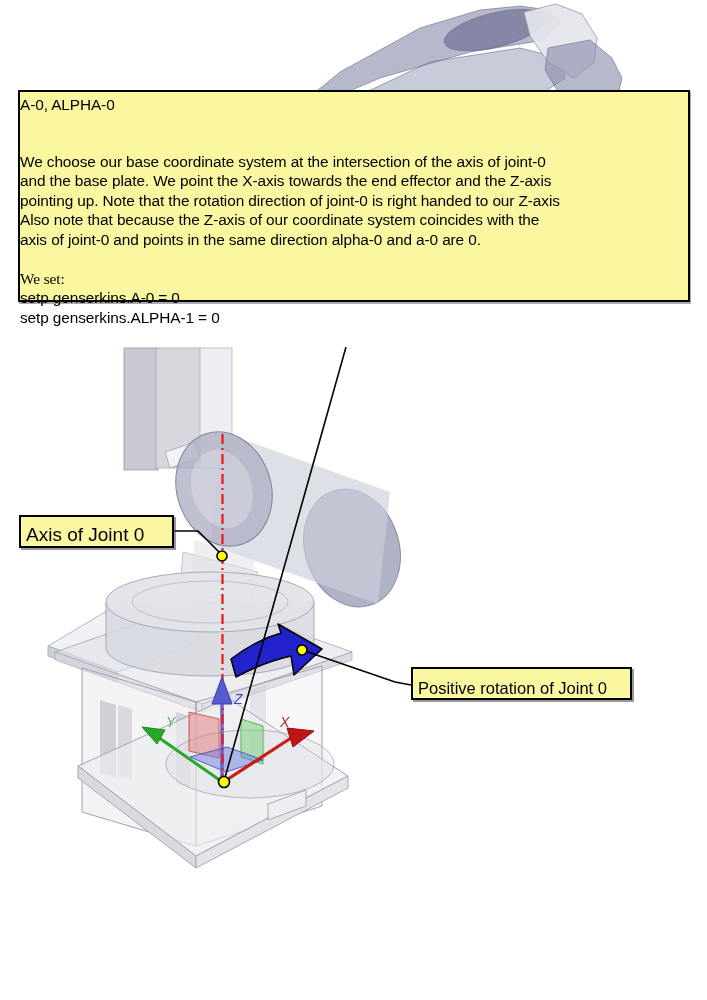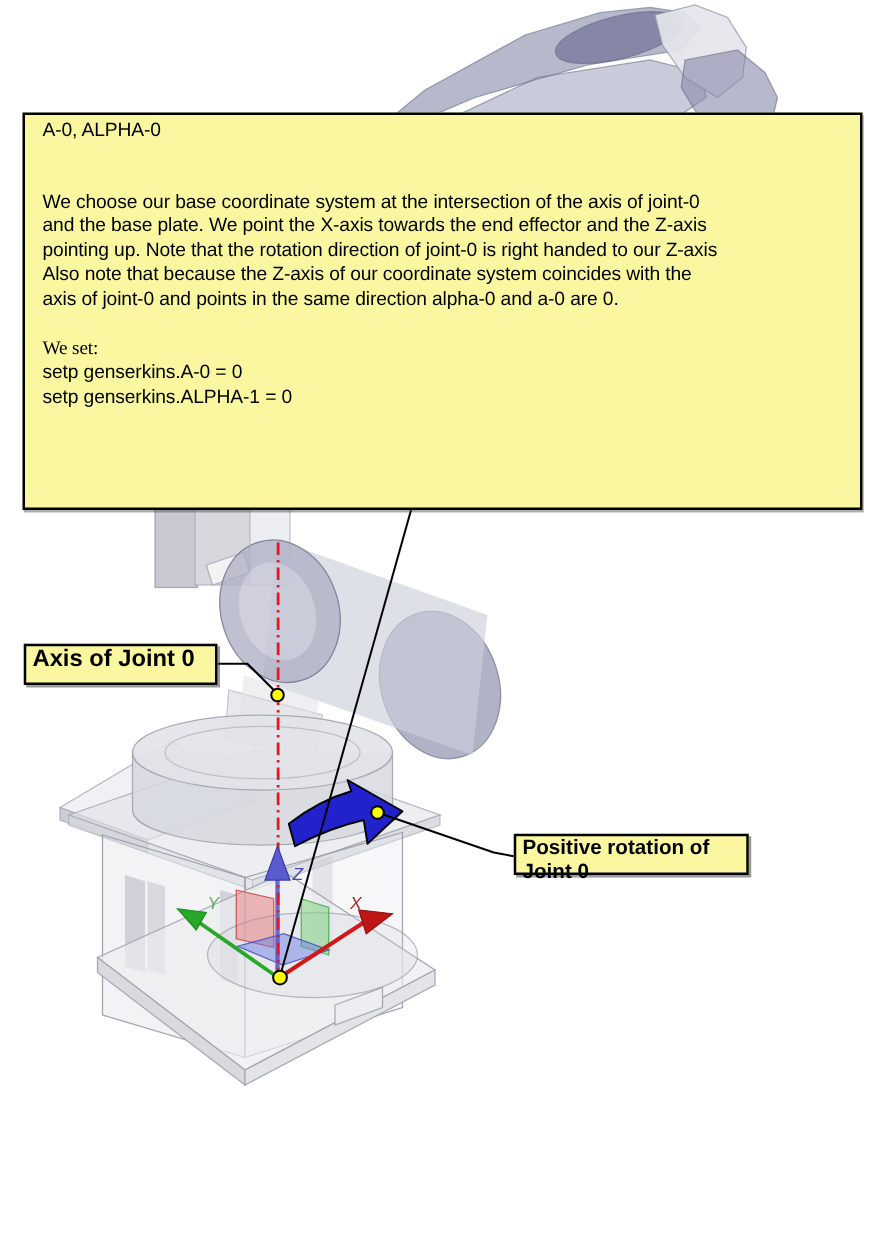--- a/index.html
+++ b/index.html
@@ -1,27 +1,27 @@
 <!DOCTYPE html>
 <html><head>
 <meta charset="utf-8">
 <style>
   html,body{margin:0;padding:0;background:#ffffff;}
   #page{position:relative;width:707px;height:1000px;background:#fff;overflow:hidden;
         font-family:"Liberation Sans",sans-serif;color:#000;}
   #scene{position:absolute;left:0;top:0;}
   .ybox{position:absolute;background:#FAF7A0;border:2px solid #000;box-sizing:border-box;
         box-shadow:2px 2px 0 rgba(70,70,70,.55);}
-  #note-box{left:18px;top:90px;width:672px;height:318px;padding:3px 14px;
+  #note-box{left:18px;top:90px;width:672px;height:212px;padding:3px 0;
             font-size:15.4px;line-height:19.5px;letter-spacing:-0.1px;box-shadow:1px 2px 0 rgba(70,70,70,.45);}
   #note-box .para{white-space:pre;margin-top:37px;}
   #note-box .intro{margin-top:19.5px;font-family:Liberation Serif, serif;}
-  .calloutbox{display:flex;align-items:flex-start;font-weight:bold;}
+  .calloutbox{display:flex;align-items:flex-end;}
   #axis-label{left:19px;top:515px;width:155px;height:33px;font-size:19px;padding:0 5px;}
-  #rotation-label{left:411px;top:667px;width:188px;height:33px;font-size:16.5px;padding:0 5px;}
+  #rotation-label{left:411px;top:667px;width:221px;height:33px;font-size:16.5px;padding:0 5px;}
   text{font-family:"Liberation Sans",sans-serif;}
 </style>
 </head>
 <body>
 
 <div id="page">
 
 <svg id="scene" width="707" height="1000" viewBox="0 0 707 1000">
 
   <g stroke="rgba(95,98,125,0.55)" stroke-width="1">

